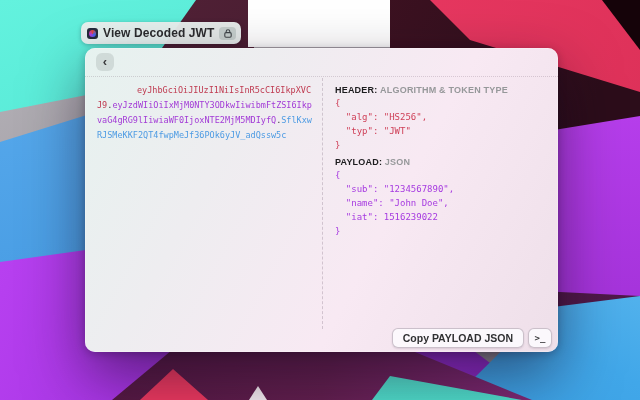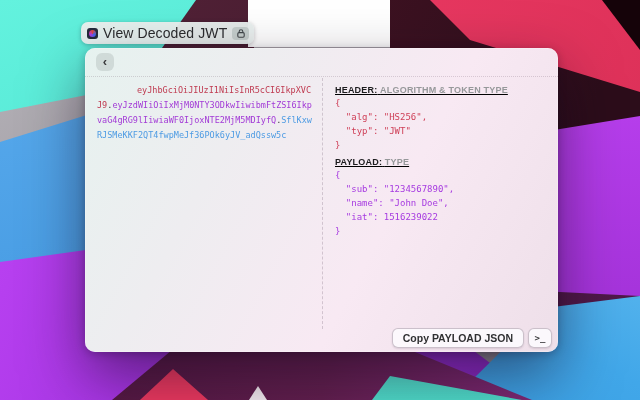--- a/index.html
+++ b/index.html
@@ -38,21 +38,21 @@
     clip-path:polygon(372px 400px,390px 376px,522px 400px);}
 
   
   .tab{position:absolute;left:81px;top:22px;height:22px;display:flex;align-items:center;
        gap:5px;padding:0 5px 0 6px;border-radius:7px;background:rgba(233,240,238,0.97);
        box-shadow:0 1px 4px rgba(10,5,15,.25);}
   .tab-appicon{width:11px;height:11px;border-radius:3px;background:#252a3c;
        display:flex;align-items:center;justify-content:center;flex:0 0 auto;}
   .tab-appicon i{display:block;width:7px;height:7px;border-radius:50%;
        background:conic-gradient(#e04444,#3a6cf0,#b03ae0,#e04444);}
-  .tab-label{font-size:14px;font-weight:400;color:#2c2c2e;white-space:nowrap;letter-spacing:.1px;}
+  .tab-label{font-size:12px;font-weight:700;color:#2c2c2e;white-space:nowrap;letter-spacing:.1px;}
   .tab-badge{width:17px;height:13px;border-radius:4px;background:#c6cfcd;
        display:flex;align-items:center;justify-content:center;flex:0 0 auto;}
 
   
   .win{position:absolute;left:85px;top:48px;width:473px;height:304px;border-radius:10px;
        background:linear-gradient(118deg,#e6f2ef 0%,#eeedf0 30%,#f8e9f3 62%,#eedfe9 100%);
        box-shadow:0 24px 60px rgba(20,5,28,.50),0 2px 8px rgba(20,5,28,.25),inset 0 0 0 0.5px rgba(255,255,255,.45);}
   .win-header{height:29px;display:flex;align-items:center;padding-left:11px;
        border-bottom:1px dotted rgba(70,45,65,.18);box-sizing:border-box;}
   .back-btn{width:18px;height:18px;border:none;border-radius:6px;background:rgba(90,100,100,.16);
@@ -63,21 +63,21 @@
   .token-pane{width:237px;box-sizing:border-box;padding:6px 8px 0 12px;
        font-family:"DejaVu Sans Mono",monospace;font-size:8.5px;line-height:15px;
        word-break:break-all;}
   .seg-h{color:var(--token-header);margin-left:40px;}
   .seg-p{color:var(--token-payload);}
   .seg-s{color:var(--token-signature);}
   .seg-dot{color:var(--token-dot);}
   .divider-v{width:0;border-left:1px dashed rgba(80,60,80,.22);margin:1px 0 8px 0;}
 
   .decoded-pane{flex:1;box-sizing:border-box;padding:7px 8px 0 12px;}
-  .sec-label{font-size:9px;line-height:12px;letter-spacing:.2px;white-space:nowrap;text-decoration:underline;}
+  .sec-label{font-size:9px;line-height:12px;letter-spacing:.2px;white-space:nowrap;}
   .sec-label b{color:var(--label-dark);font-weight:700;}
   .sec-label span{color:var(--label-gray);font-weight:600;}
   .json-block{font-family:"DejaVu Sans Mono",monospace;font-size:9px;line-height:14px;
        white-space:pre;margin:0 0 4px 0;}
   .json-header{color:var(--json-header);}
   .json-payload{color:var(--json-payload);}
 
   .action-bar{position:absolute;right:6px;bottom:4px;display:flex;gap:4px;align-items:center;}
   .btn{height:20px;box-sizing:border-box;border-radius:6px;border:1px solid rgba(120,100,120,.38);
        background:rgba(252,250,253,.92);display:flex;align-items:center;justify-content:center;
@@ -128,21 +128,21 @@
 
     <div class="win-content">
       <div class="token-pane"><span class="seg-h">eyJhbGciOiJIUzI1NiIsInR5cCI6IkpXVCJ9</span><span class="seg-dot">.</span><span class="seg-p">eyJzdWIiOiIxMjM0NTY3ODkwIiwibmFtZSI6IkpvaG4gRG9lIiwiaWF0IjoxNTE2MjM5MDIyfQ</span><span class="seg-dot">.</span><span class="seg-s">SflKxwRJSMeKKF2QT4fwpMeJf36POk6yJV_adQssw5c</span></div>
 
       <div class="divider-v"></div>
 
       <div class="decoded-pane">
         <div class="sec-label"><b>HEADER:</b> <span>ALGORITHM &amp; TOKEN TYPE</span></div>
         <div class="json-block json-header"><div>{</div><div>  "alg": "HS256",</div><div>  "typ": "JWT"</div><div>}</div></div>
 
-        <div class="sec-label"><b>PAYLOAD:</b> <span>TYPE</span></div>
+        <div class="sec-label"><b>PAYLOAD:</b> <span>JSON</span></div>
         <div class="json-block json-payload"><div>{</div><div>  "sub": "1234567890",</div><div>  "name": "John Doe",</div><div>  "iat": 1516239022</div><div>}</div></div>
       </div>
     </div>
 
     <div class="action-bar">
       <button class="btn btn-copy">Copy PAYLOAD JSON</button>
       <button class="btn btn-kbd">&gt;_</button>
     </div>
   </div>
 </div>

